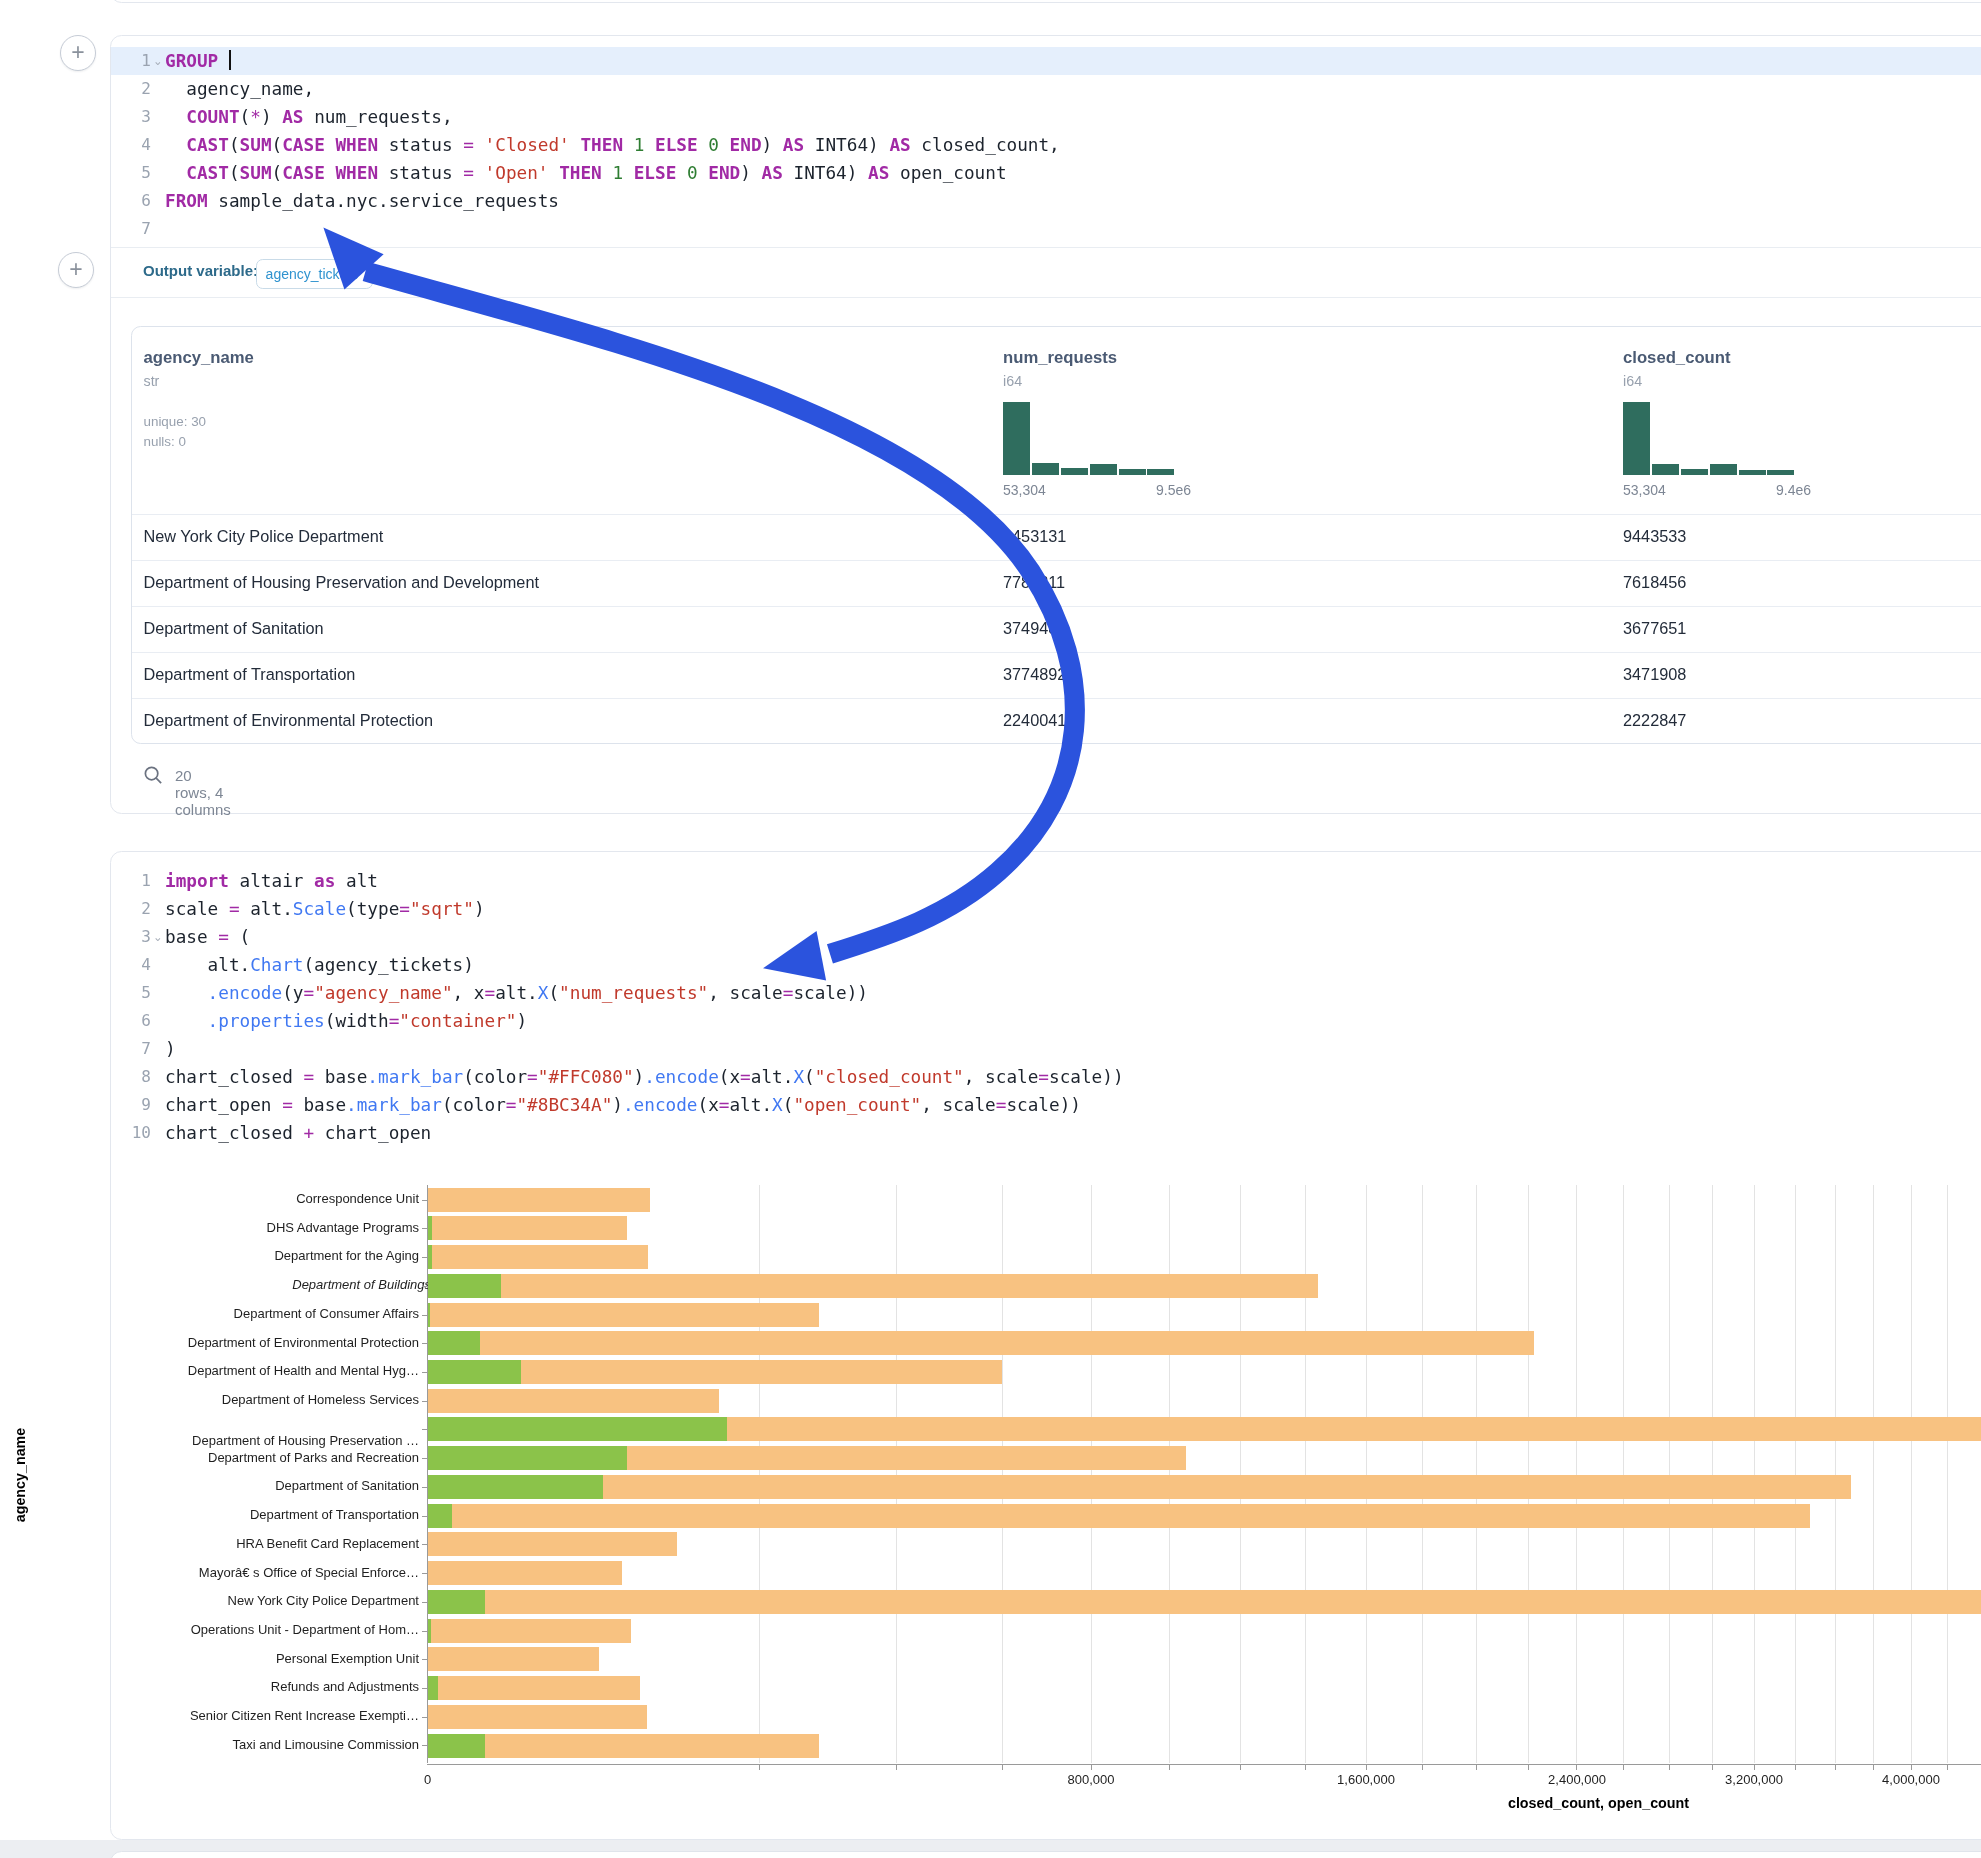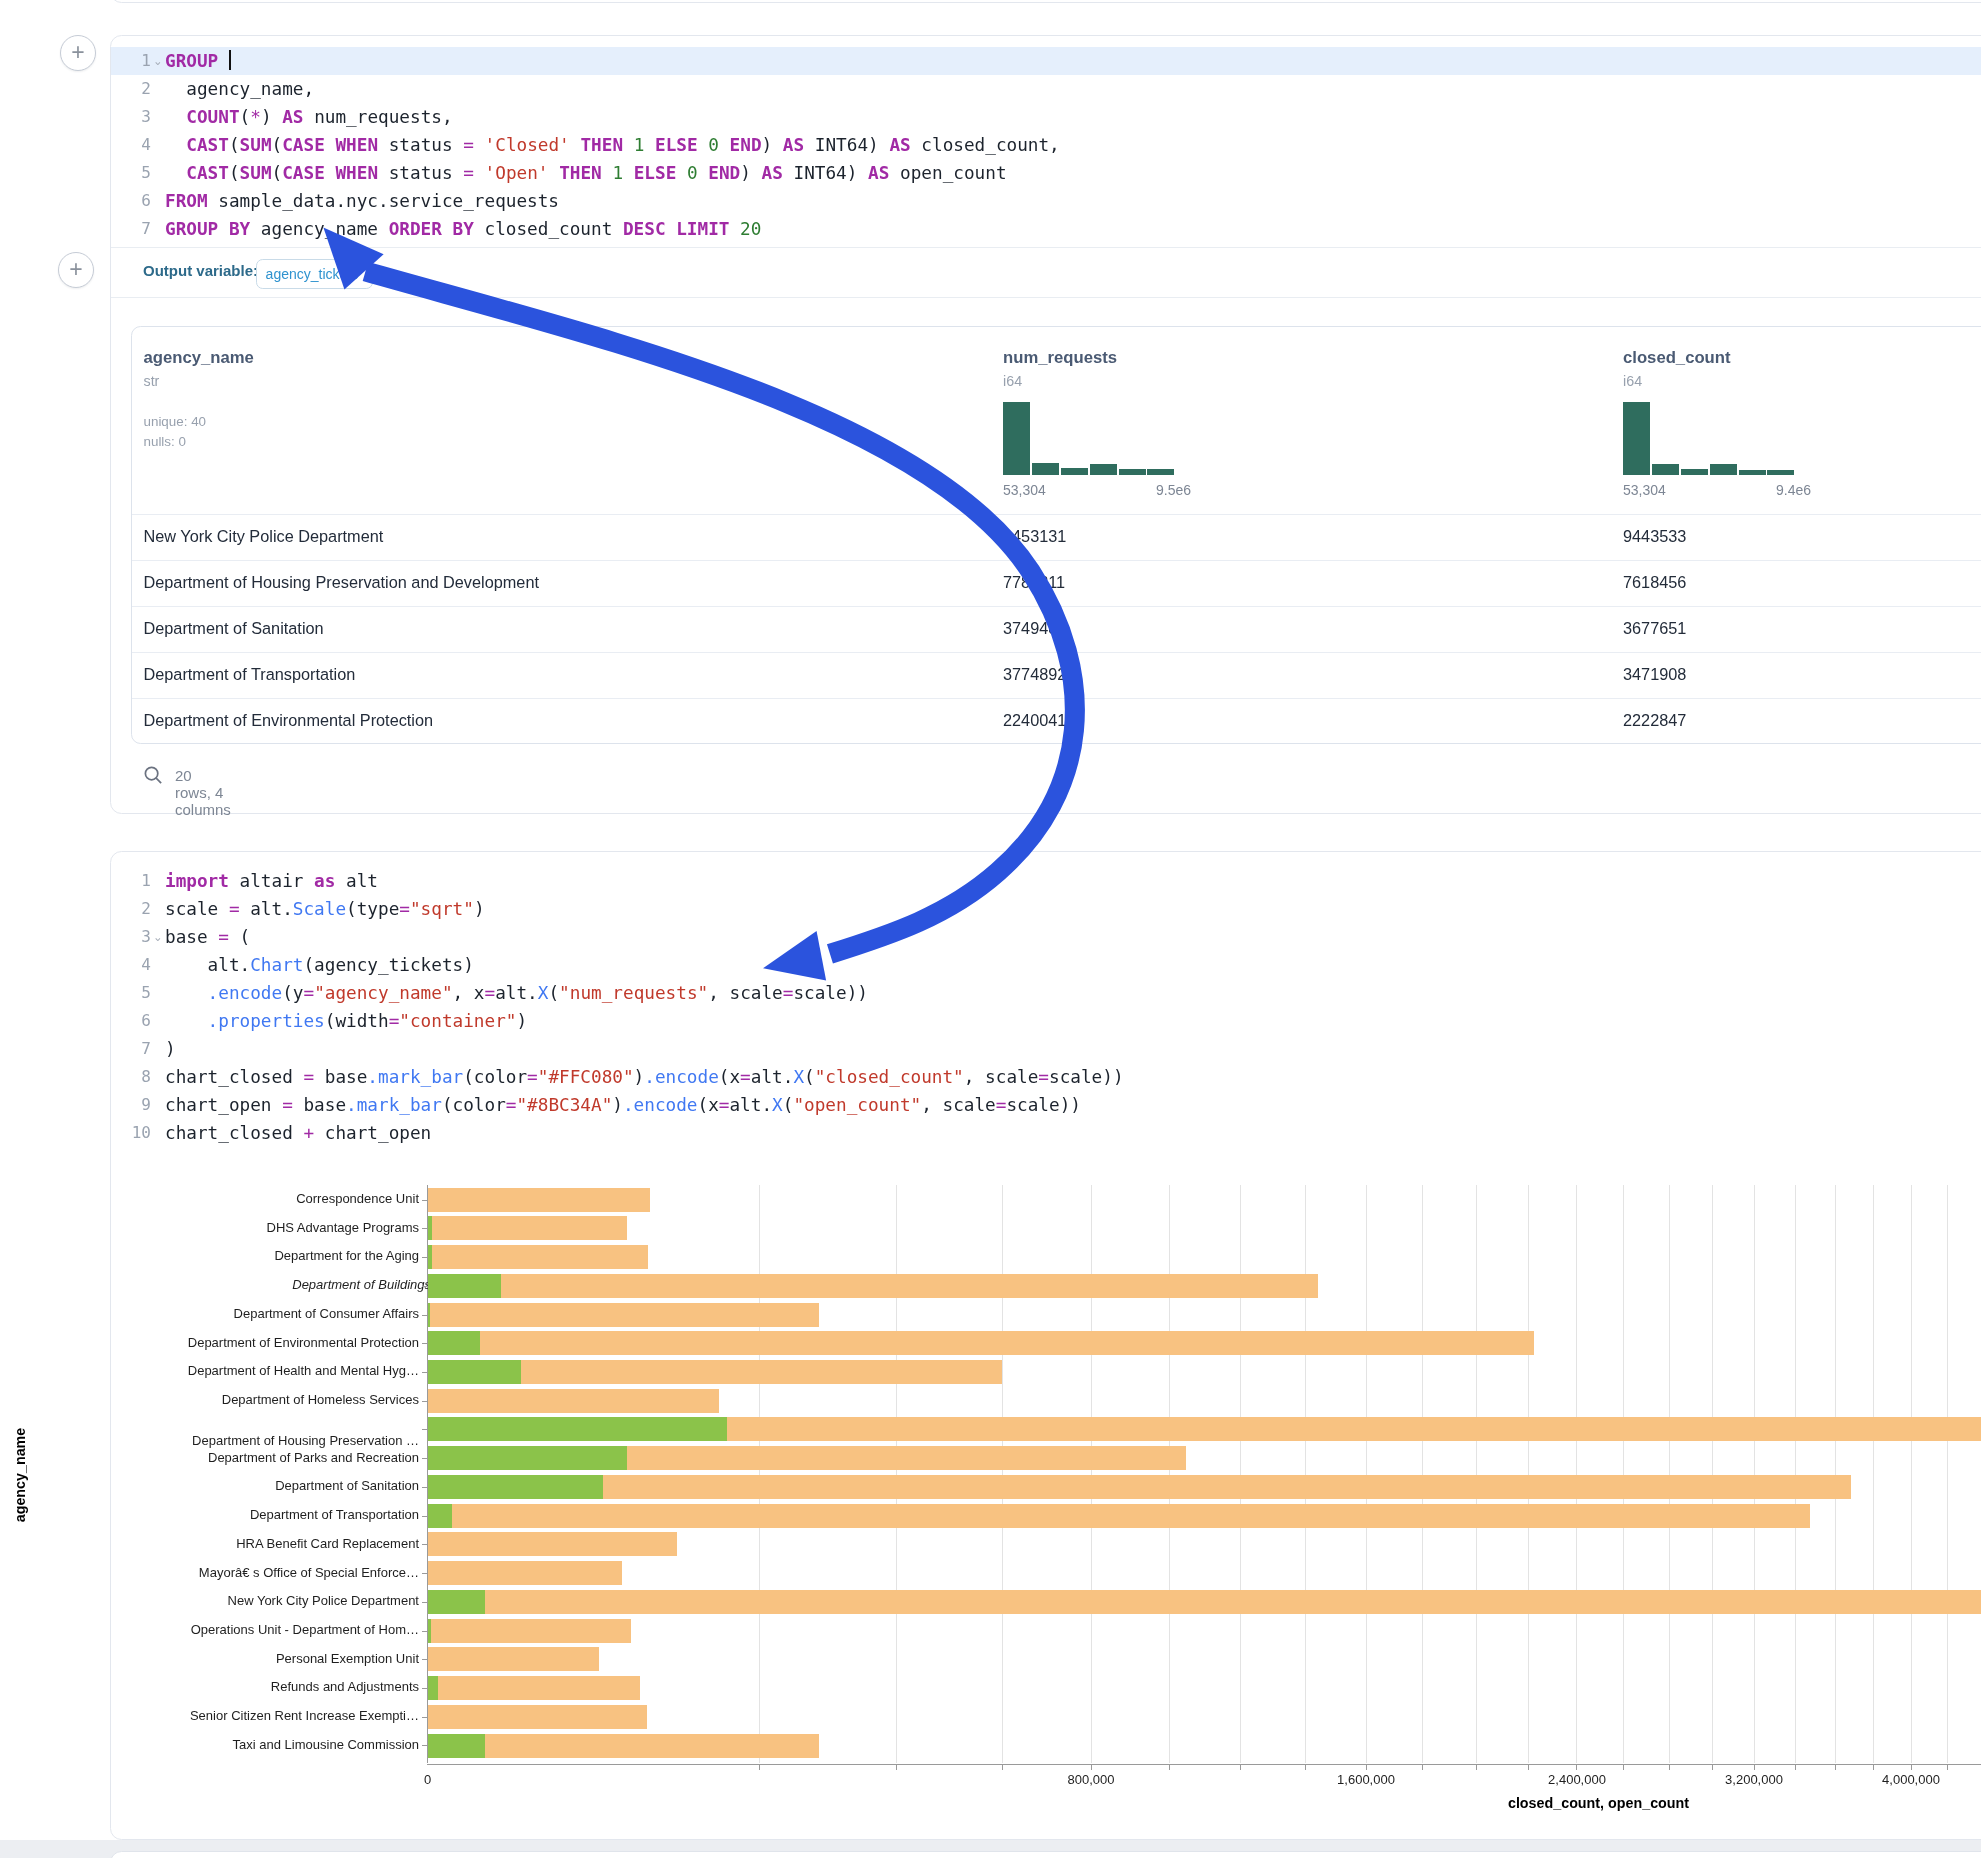--- a/index.html
+++ b/index.html
@@ -80,33 +80,33 @@
   <div class="plus-btn" style="left:58px; top:252px;">+</div>
 
   <div class="cell-card" style="top:35px; width:1893px; height:779px;">
     <div class="editor" style="top:10.5px;" id="sql-editor">
         <div class="code-line active"><span class="gutter">1</span><span class="fold">⌄</span><span class="code-text"><span class="tk-kw">GROUP</span><span class="tk-pl"> </span><span class="caret"></span></span></div>
         <div class="code-line"><span class="gutter">2</span><span class="code-text"><span class="tk-pl">  agency_name,</span></span></div>
         <div class="code-line"><span class="gutter">3</span><span class="code-text"><span class="tk-pl">  </span><span class="tk-kw">COUNT</span><span class="tk-pl">(</span><span class="tk-op">*</span><span class="tk-pl">) </span><span class="tk-kw">AS</span><span class="tk-pl"> num_requests,</span></span></div>
         <div class="code-line"><span class="gutter">4</span><span class="code-text"><span class="tk-pl">  </span><span class="tk-kw">CAST</span><span class="tk-pl">(</span><span class="tk-kw">SUM</span><span class="tk-pl">(</span><span class="tk-kw">CASE</span><span class="tk-pl"> </span><span class="tk-kw">WHEN</span><span class="tk-pl"> status </span><span class="tk-op">=</span><span class="tk-pl"> </span><span class="tk-str">'Closed'</span><span class="tk-pl"> </span><span class="tk-kw">THEN</span><span class="tk-pl"> </span><span class="tk-num">1</span><span class="tk-pl"> </span><span class="tk-kw">ELSE</span><span class="tk-pl"> </span><span class="tk-num">0</span><span class="tk-pl"> </span><span class="tk-kw">END</span><span class="tk-pl">) </span><span class="tk-kw">AS</span><span class="tk-pl"> INT64) </span><span class="tk-kw">AS</span><span class="tk-pl"> closed_count,</span></span></div>
         <div class="code-line"><span class="gutter">5</span><span class="code-text"><span class="tk-pl">  </span><span class="tk-kw">CAST</span><span class="tk-pl">(</span><span class="tk-kw">SUM</span><span class="tk-pl">(</span><span class="tk-kw">CASE</span><span class="tk-pl"> </span><span class="tk-kw">WHEN</span><span class="tk-pl"> status </span><span class="tk-op">=</span><span class="tk-pl"> </span><span class="tk-str">'Open'</span><span class="tk-pl"> </span><span class="tk-kw">THEN</span><span class="tk-pl"> </span><span class="tk-num">1</span><span class="tk-pl"> </span><span class="tk-kw">ELSE</span><span class="tk-pl"> </span><span class="tk-num">0</span><span class="tk-pl"> </span><span class="tk-kw">END</span><span class="tk-pl">) </span><span class="tk-kw">AS</span><span class="tk-pl"> INT64) </span><span class="tk-kw">AS</span><span class="tk-pl"> open_count</span></span></div>
         <div class="code-line"><span class="gutter">6</span><span class="code-text"><span class="tk-kw">FROM</span><span class="tk-pl"> sample_data.nyc.service_requests</span></span></div>
-        <div class="code-line"><span class="gutter">7</span><span class="code-text"><span class="tk-kw">GROUP BY</span><span class="tk-pl"> agency_name </span><span class="tk-kw">ORDER BY</span><span class="tk-pl"> closed_count </span><span class="tk-kw">DESC</span><span class="tk-pl"> </span><span class="tk-kw">LIMIT</span><span class="tk-pl"> </span><span class="tk-num">20</span></span></div>
+        <div class="code-line"><span class="gutter">7</span></div>
       </div>
     <div id="output-var-row">
       <div id="output-var-label">Output variable:</div>
       <div id="output-var-pill">agency_tickets</div>
     </div>
 
     <div id="result-table">
 
       <div style="position:absolute; left:11.5px; top:21px;">
         <div class="th-name">agency_name</div>
         <div class="th-type">str</div>
-        <div class="th-meta" style="margin-top:25px;">unique: 40</div>
+        <div class="th-meta" style="margin-top:25px;">unique: 30</div>
         <div class="th-meta" style="margin-top:5.7px;">nulls: 0</div>
       </div>
       <div style="position:absolute; left:871px; top:21px;">
         <div class="th-name">num_requests</div>
         <div class="th-type">i64</div>
       </div>
       <div class="hist" style="left:871px; top:75px;" id="hist-num">
           <div style="height: 73px;"></div>
           <div style="height: 12.4px;"></div>
           <div style="height: 6.7px;"></div>

